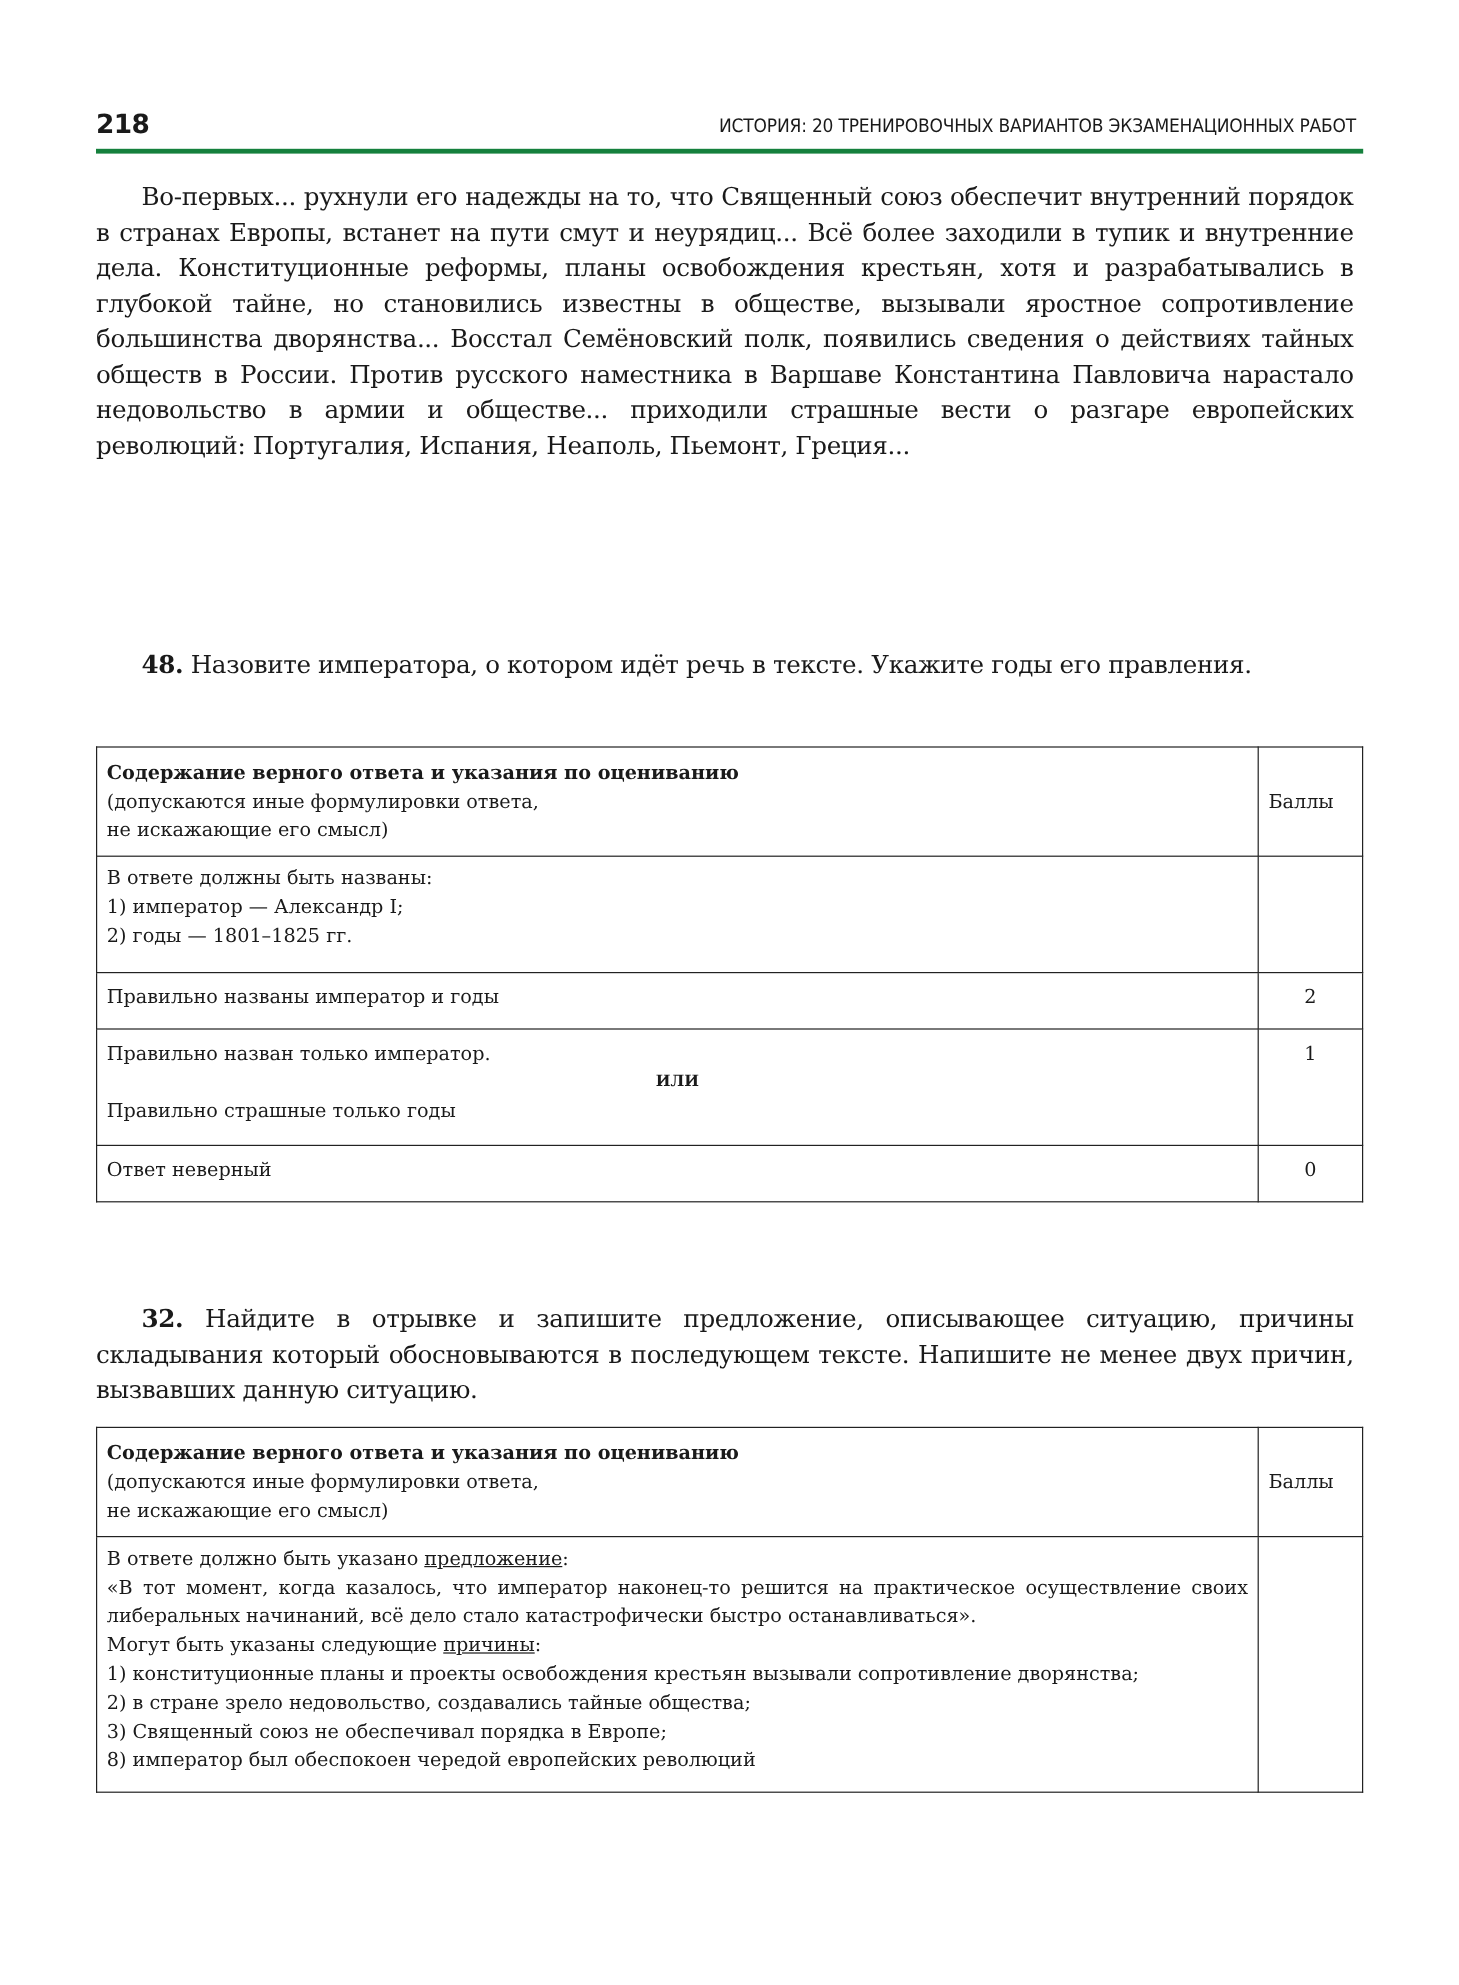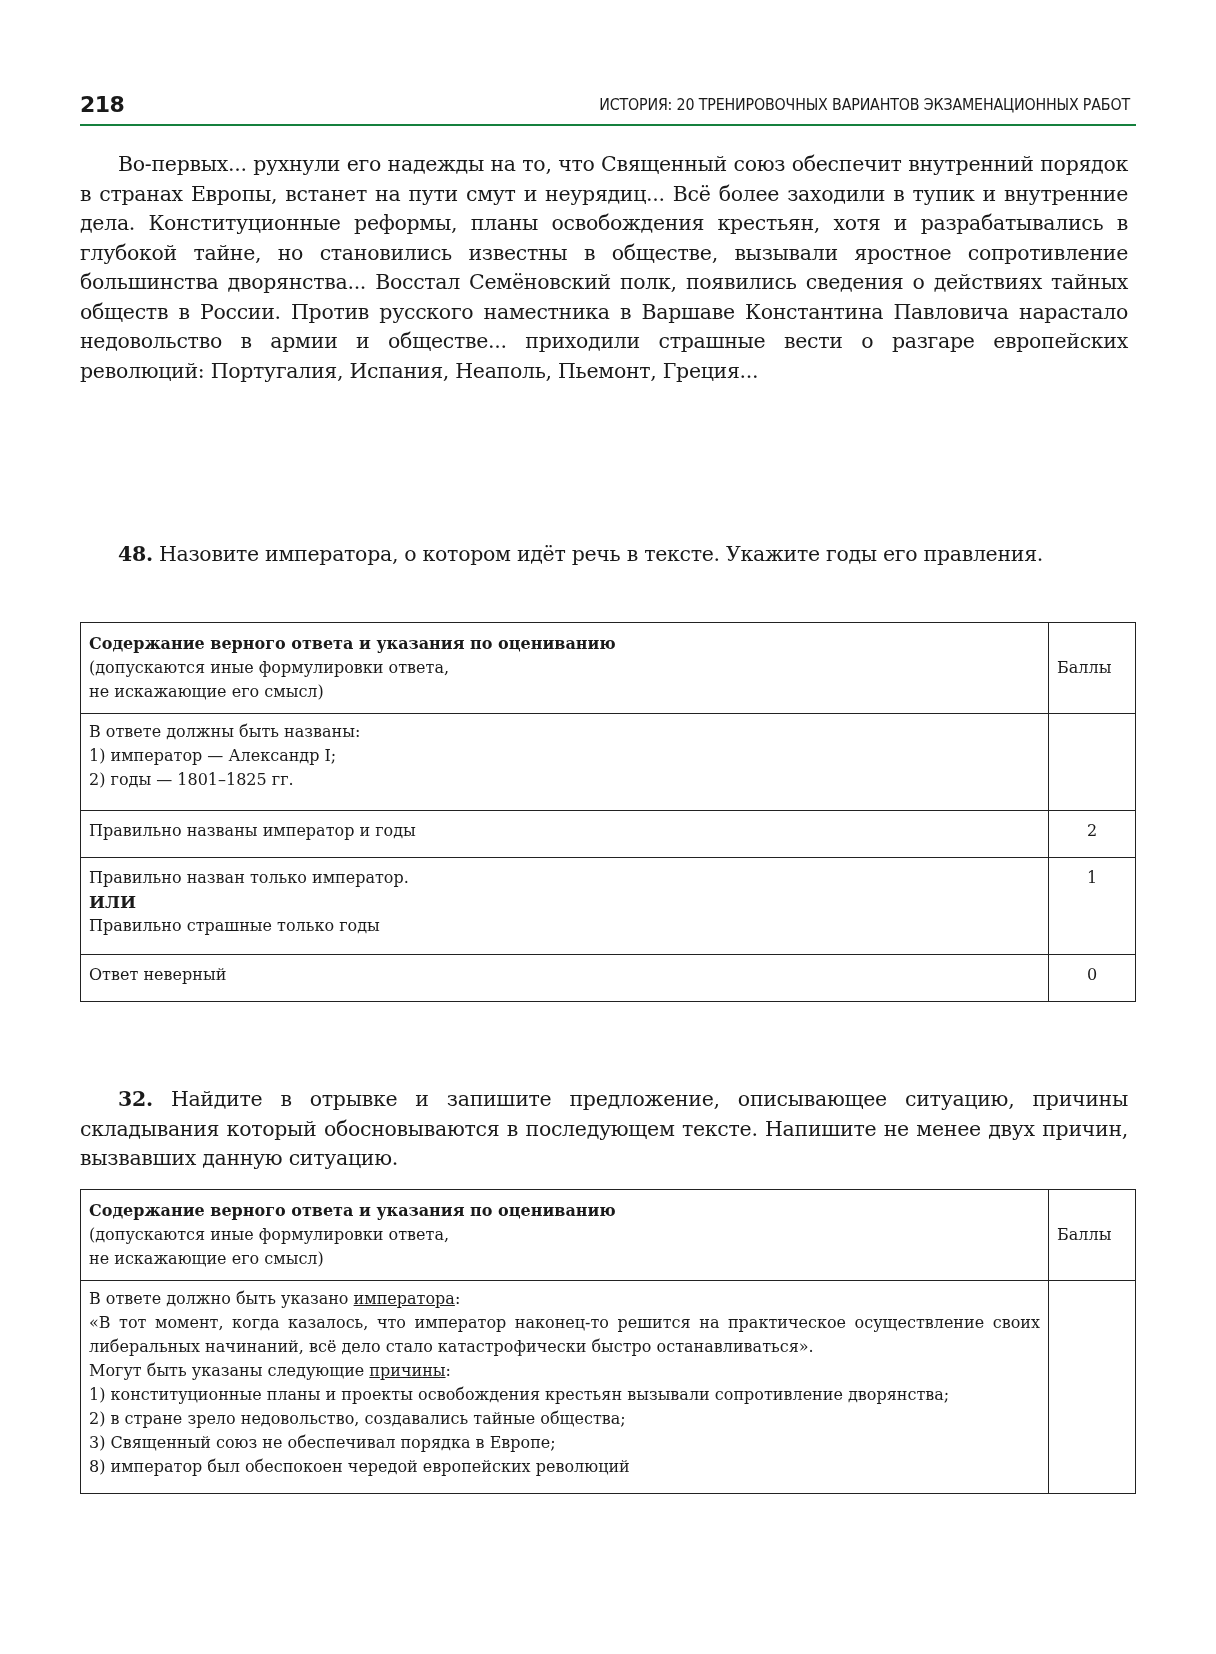--- a/index.html
+++ b/index.html
@@ -1,33 +1,33 @@
 <!DOCTYPE html>
 <html><head>
 <meta charset="utf-8">
 <style>
   html, body { margin: 0; padding: 0; background: #ffffff; }
   body { width: 1216px; height: 1654px; position: relative; overflow: hidden; color: #1a1a1a; }
   .page { position: absolute; left: 80px; top: 0; width: 1056px; }
-  .header { position: absolute; top: 92px; left: 0; width: 1056px; height: 32px; border-bottom: 2px solid #15803d; }
+  .header { position: absolute; top: 92px; left: 0; width: 1056px; height: 32px; border-bottom: 4px solid #15803d; }
   .page-num { position: absolute; left: 0; top: 0; font-family: "DejaVu Sans", sans-serif; font-size: 22px; font-weight: bold; letter-spacing: -0.5px; }
   .running-title { position: absolute; right: 6px; top: 4px; font-family: "DejaVu Sans", sans-serif; font-size: 15.5px; letter-spacing: -0.2px; transform: scaleX(0.92); transform-origin: right center; }
   .body-text { font-family: "DejaVu Serif", serif; font-size: 20.5px; line-height: 29.5px; text-align: justify; letter-spacing: -0.3px; }
   .para { text-indent: 38px; margin: 0; }
   .passage { position: absolute; top: 150px; left: 0; width: 1048px; }
   .q31 { position: absolute; top: 540px; left: 0; width: 1048px; }
   .q32 { position: absolute; top: 1085px; left: 0; width: 1048px; }
   .qnum { font-weight: bold; }
   table.grade { position: absolute; left: 0; width: 1056px; border-collapse: collapse; font-family: "DejaVu Serif", serif; font-size: 16px; line-height: 24px; }
   table.grade td, table.grade th { border: 1.5px solid #222; padding: 6px 8px; vertical-align: top; }
   table.grade th { font-weight: normal; text-align: left; vertical-align: middle; padding: 9px 8px; }
   .th-main { font-weight: bold; }
   .col-score { width: 70px; text-align: center; }
   th.col-score { font-weight: bold; }
-  .ili { font-weight: bold; font-size: 17px; }
+  .ili { font-weight: bold; font-size: 13px; text-align: center; }
   .max-label { text-align: right; font-style: italic; font-weight: bold; }
   .t31 { top: 622px; }
   .t32 { top: 1189px; }
   .u { text-decoration: underline; }
   .justify { text-align: justify; }
 </style>
 </head>
 <body>
 
 <div class="page">
@@ -97,21 +97,21 @@
         <tr>
       <th>
         <div class="th-main">Содержание верного ответа и указания по оцениванию</div>
         <div>(допускаются иные формулировки ответа,</div>
         <div>не искажающие его смысл)</div>
       </th>
       <th class="col-score">Баллы</th>
     </tr>
     <tr>
       <td style="padding-bottom:14px">
-        <div><span>В ответе должно быть указано </span><span class="u">императора</span><span>:</span></div>
+        <div><span>В ответе должно быть указано </span><span class="u">предложение</span><span>:</span></div>
         <div class="justify">«В тот момент, когда казалось, что император наконец-то решится на практическое осуществление своих либеральных начинаний, всё дело стало катастрофически быстро останавливаться».</div>
         <div><span>Могут быть указаны следующие </span><span class="u">причины</span><span>:</span></div>
         <div>1) конституционные планы и проекты освобождения крестьян вызывали сопротивление дворянства;</div>
         <div>2) в стране зрело недовольство, создавались тайные общества;</div>
         <div>3) Священный союз не обеспечивал порядка в Европе;</div>
         <div>8) император был обеспокоен чередой европейских революций</div>
       </td>
       <td class="col-score"></td>
     </tr>
   </tbody>

